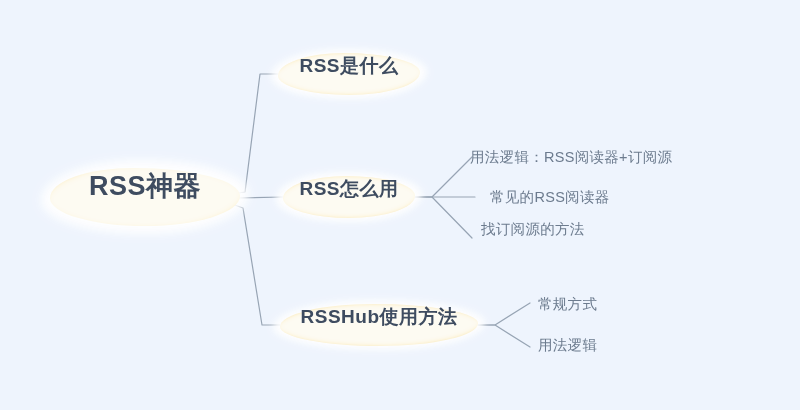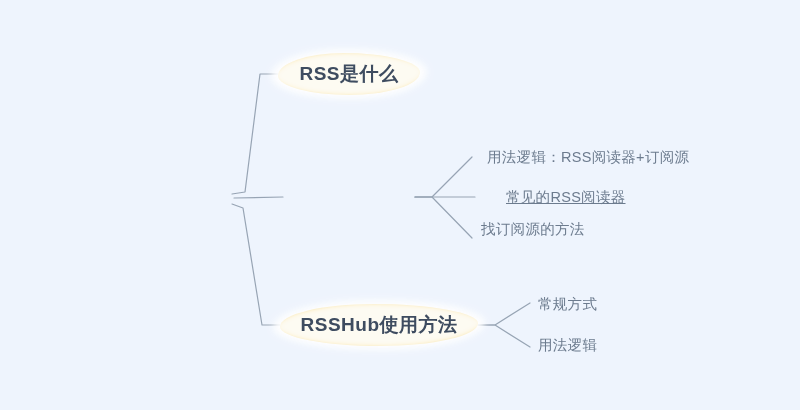--- a/index.html
+++ b/index.html
@@ -21,21 +21,20 @@
   #connector-layer {
     position: absolute;
     left: 0;
     top: 0;
     width: 800px;
     height: 410px;
   }
   .node-blob {
     position: absolute;
     display: flex;
-    align-items: center;
     justify-content: center;
     box-sizing: border-box;
     background: #eab308;
     color: #3e4c60;
     font-weight: bold;
     letter-spacing: 0.5px;
     white-space: nowrap;
     z-index: 3;
   }
   
@@ -99,22 +98,22 @@
   }
 
   .leaf-label {
     position: absolute;
     color: #6c7b8e;
     font-size: 14.5px;
     white-space: nowrap;
     letter-spacing: 0.3px;
     z-index: 3;
   }
-  #leaf-usage-logic { left: 487px; top: 148px; }
-  #leaf-common-readers { left: 506px; top: 188px; text-decoration: underline; }
+  #leaf-usage-logic { left: 470px; top: 148px; }
+  #leaf-common-readers { left: 490px; top: 188px; }
   #leaf-find-feeds { left: 481px; top: 220px; }
   #leaf-standard-way { left: 538px; top: 295px; text-align: center; }
   #leaf-advanced-way { left: 538px; top: 336px; }
 </style>
 </head>
 <body>
 
 <div id="mindmap-canvas">
 
   <svg id="connector-layer" viewBox="0 0 800 410" width="800" height="410" xmlns="http://www.w3.org/2000/svg">
@@ -125,25 +124,31 @@
 
       <path d="M 415 197 L 432 197 L 472 157"></path>
       <path d="M 415 197 L 475 197"></path>
       <path d="M 415 197 L 432 197 L 472 238"></path>
 
       <path d="M 478 325 L 495 325 L 530 303"></path>
       <path d="M 478 325 L 495 325 L 530 347"></path>
     </g>
   </svg>
 
+  <div class="node-blob" id="node-root">
+    <span>RSS神器</span>
+  </div>
 
   <div class="node-blob" id="node-what">
     <span>RSS是什么</span>
   </div>
 
+  <div class="node-blob" id="node-how">
+    <span>RSS怎么用</span>
+  </div>
 
   <div class="node-blob" id="node-rsshub">
     <span>RSSHub使用方法</span>
   </div>
 
   <div class="leaf-label" id="leaf-usage-logic">用法逻辑：RSS阅读器+订阅源</div>
 
   <div class="leaf-label" id="leaf-common-readers">常见的RSS阅读器</div>
 
   <div class="leaf-label" id="leaf-find-feeds">找订阅源的方法</div>

